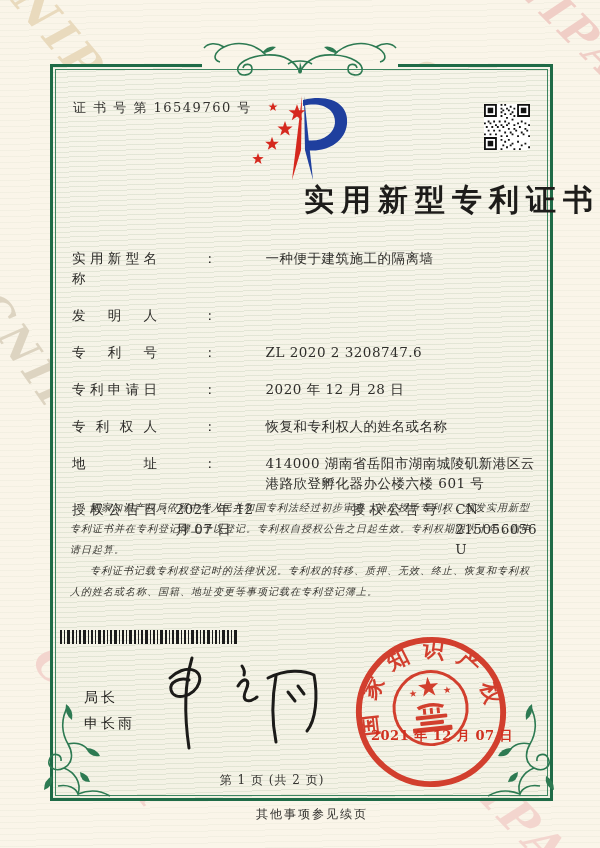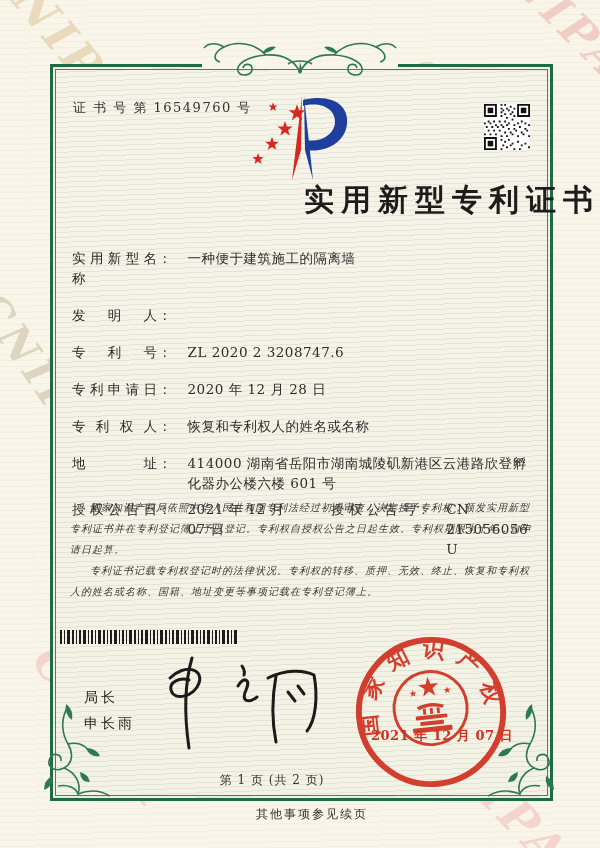--- a/index.html
+++ b/index.html
@@ -28,24 +28,24 @@
   .orn-bl{left:38px;top:702px;}
   .orn-br{left:482px;top:702px;transform:scaleX(-1);}
   
   .cert-no{position:absolute;left:73px;top:99px;font-size:13px;color:#33322f;letter-spacing:1.5px;}
   .logo{position:absolute;left:243px;top:92px;}
   .qr{position:absolute;left:484px;top:104px;}
   .title{position:absolute;left:0;top:180px;width:600px;text-align:right;
     font-size:30px;font-weight:bold;color:#1d1c1a;letter-spacing:7px;}
   
   .fields{position:absolute;left:72px;top:248px;width:465px;font-size:13.5px;color:#2e2d2a;}
-  .frow{display:flex;margin-bottom:17px;line-height:20px;}
+  .frow{display:flex;margin-bottom:17px;line-height:20px;gap:45px;}
   .flabel{display:inline-block;width:86px;text-align:justify;text-align-last:justify;flex:none;letter-spacing:1px;}
   .fcolon{flex:none;}
-  .fvalue{margin-left:16px;letter-spacing:.5px;}
+  .fvalue{margin-left:4px;letter-spacing:.5px;}
   .frow-addr{margin-bottom:6px;}
   .grant-pair{display:flex;}
   .grant-gap{margin-left:42px;}
   
   .legal{position:absolute;left:70px;top:497px;width:468px;font-size:10px;color:#3a3934;
     font-style:italic;line-height:21px;letter-spacing:1px;}
   .legal p{margin:0;text-indent:2em;}
   .barcode{position:absolute;left:60px;top:630px;}
   .officer{position:absolute;left:84px;top:684px;font-size:14px;color:#262522;letter-spacing:3px;line-height:26px;}
   .signature{position:absolute;left:152px;top:650px;}

